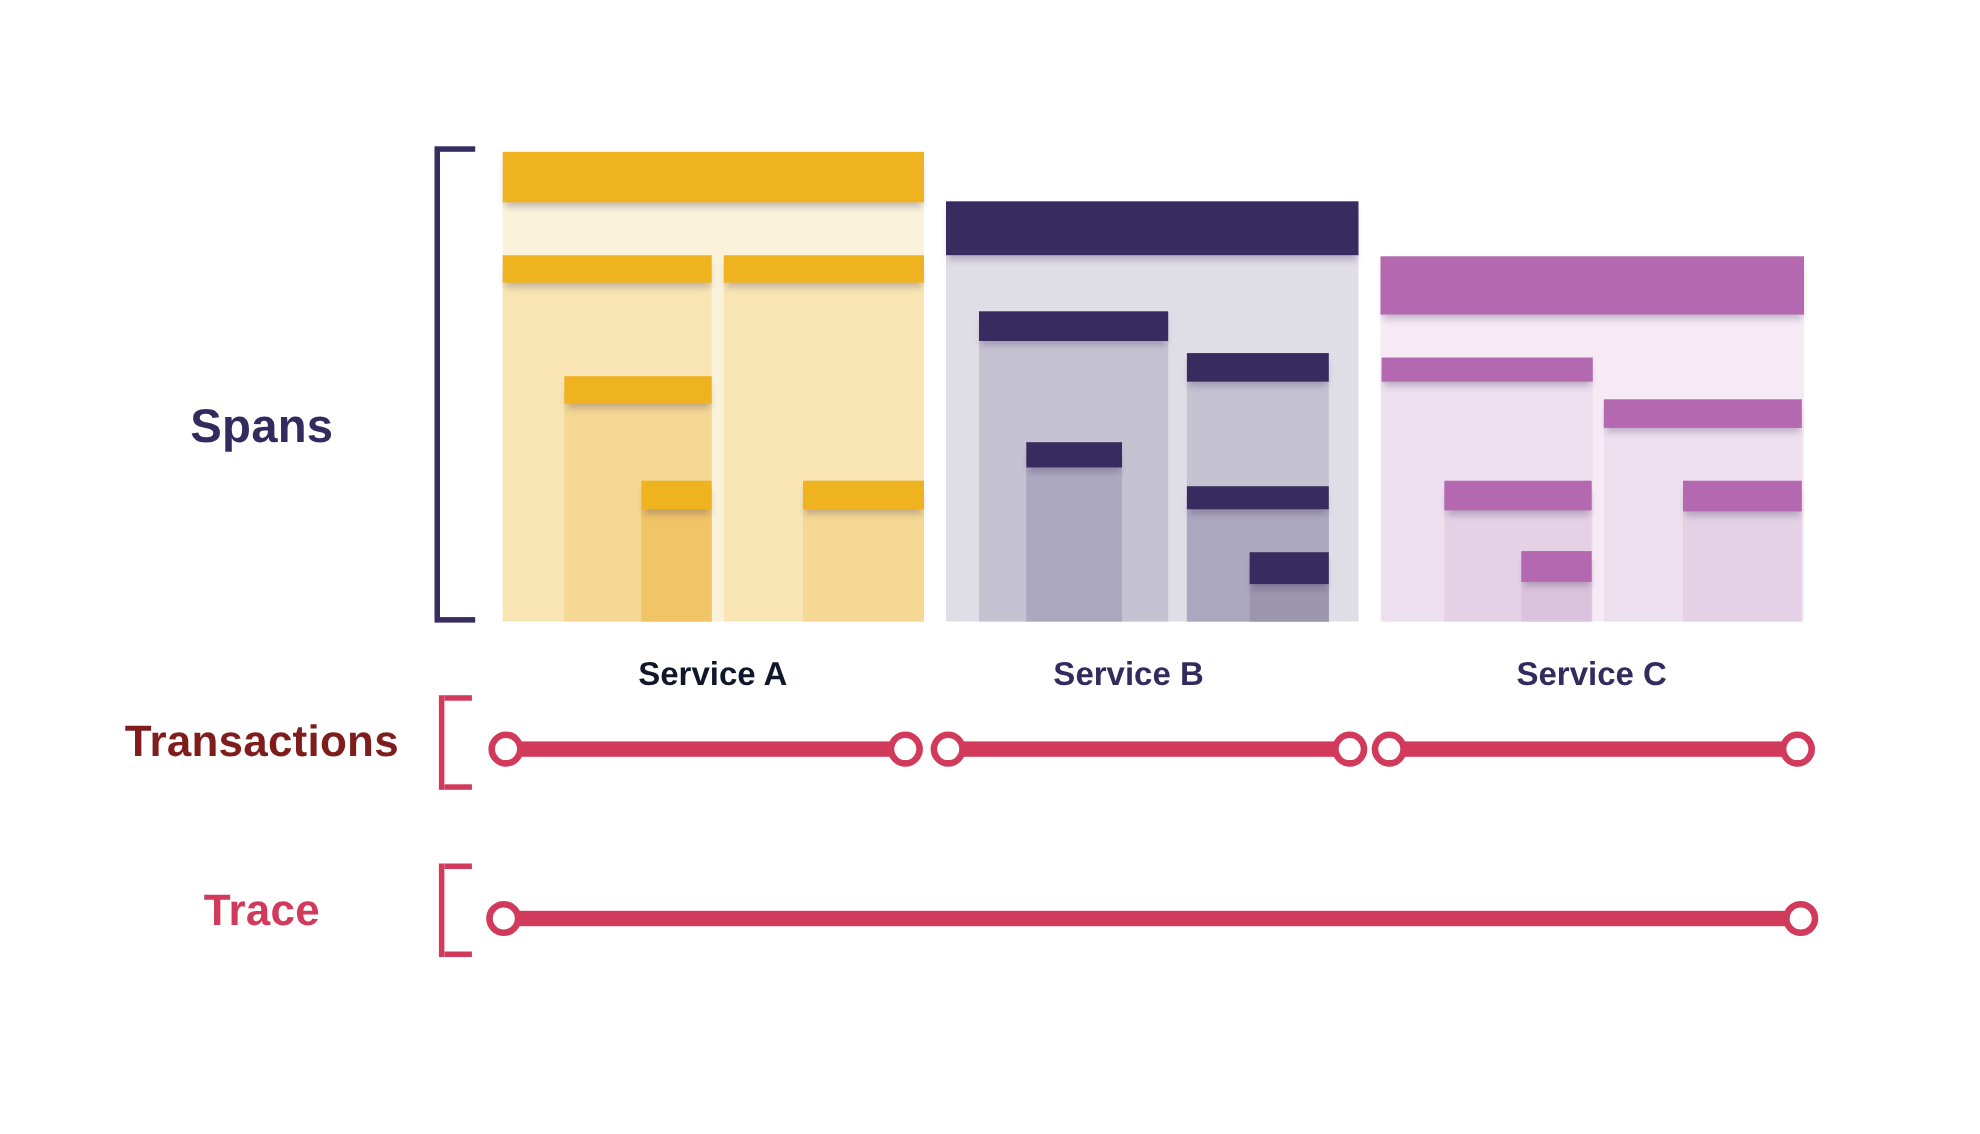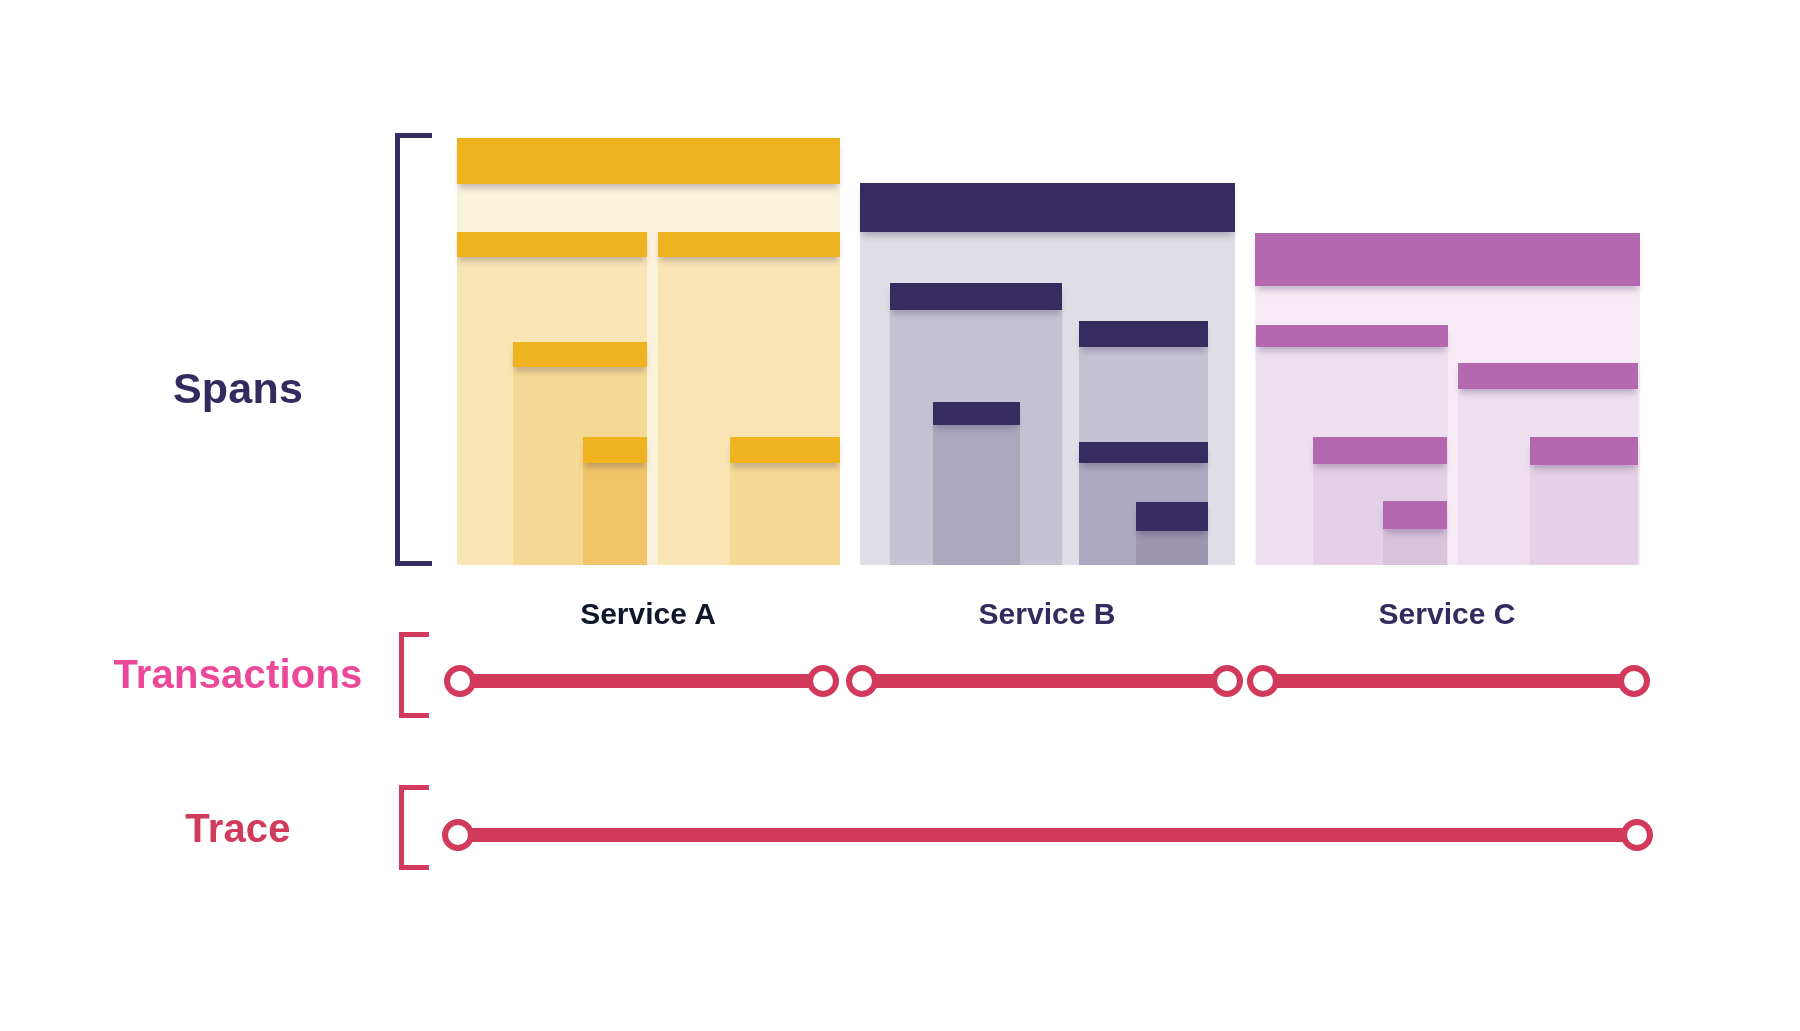--- a/index.html
+++ b/index.html
@@ -35,21 +35,21 @@
   .spans-label        { top: 364px; font-size: 43px; line-height: 48px; }
   .transactions-label { top: 651px; font-size: 40px; line-height: 46px; }
   .trace-label        { top: 805px; font-size: 40px; line-height: 46px; }
 
   
   .svc-label {
     position: absolute; top: 597px; width: 300px; text-align: center;
     font-size: 30px; line-height: 34px; font-weight: 700;
   }
   .svc-label.a { left: 498px; }
-  .svc-label.b { left: 897px; }
+  .svc-label.b { left: 876px; }
   .svc-label.c { left: 1297px; }
 
   
   .span-bar  { position: absolute; box-shadow: 0 6px 6px -2px rgba(60, 45, 95, 0.28); }
   .span-body { position: absolute; }
 
   
   .tl-line { position: absolute; }
   .tl-dot  { position: absolute; border-radius: 50%; background: #ffffff; box-sizing: border-box; }
 </style>
@@ -97,21 +97,21 @@
       <div class="span-bar" style="left: 1458px; top: 363px; width: 180px; height: 26px; background: rgb(179, 104, 175);"></div>
       <div class="span-body" style="left: 1530px; top: 465px; width: 108px; height: 100px; background: rgb(229, 209, 229);"></div>
       <div class="span-bar" style="left: 1530px; top: 437px; width: 108px; height: 28px; background: rgb(179, 104, 175);"></div>
     </div>
 
   <div class="svc-label a" style="color: #0f172a;">Service A</div>
   <div class="svc-label b" style="color: rgb(51, 42, 94);">Service B</div>
   <div class="svc-label c" style="color: rgb(51, 42, 94); text-align: center;">Service C</div>
 
   <div class="bracket tick-sm transactions-bracket" style="color: rgb(210, 58, 92);"></div>
-  <div class="row-label transactions-label" style="color: #ec4899;">Transactions</div>
+  <div class="row-label transactions-label" style="color: #7f1d1d;">Transactions</div>
   <div class="abs">
       <div class="tl-line" style="left: 460px; top: 674px; width: 363px; height: 14px; background: rgb(210, 58, 92);"></div>
       <div class="tl-dot" style="left: 444px; top: 665px; width: 32px; height: 32px; background: rgb(255, 255, 255); border: 6px solid rgb(210, 58, 92);"></div>
       <div class="tl-dot" style="left: 807px; top: 665px; width: 32px; height: 32px; background: rgb(255, 255, 255); border: 6px solid rgb(210, 58, 92);"></div>
       <div class="tl-line" style="left: 862px; top: 674px; width: 365px; height: 14px; background: rgb(210, 58, 92);"></div>
       <div class="tl-dot" style="left: 846px; top: 665px; width: 32px; height: 32px; background: rgb(255, 255, 255); border: 6px solid rgb(210, 58, 92);"></div>
       <div class="tl-dot" style="left: 1211px; top: 665px; width: 32px; height: 32px; background: rgb(255, 255, 255); border: 6px solid rgb(210, 58, 92);"></div>
       <div class="tl-line" style="left: 1263px; top: 674px; width: 371px; height: 14px; background: rgb(210, 58, 92);"></div>
       <div class="tl-dot" style="left: 1247px; top: 665px; width: 32px; height: 32px; background: rgb(255, 255, 255); border: 6px solid rgb(210, 58, 92);"></div>
       <div class="tl-dot" style="left: 1618px; top: 665px; width: 32px; height: 32px; background: rgb(255, 255, 255); border: 6px solid rgb(210, 58, 92);"></div>

